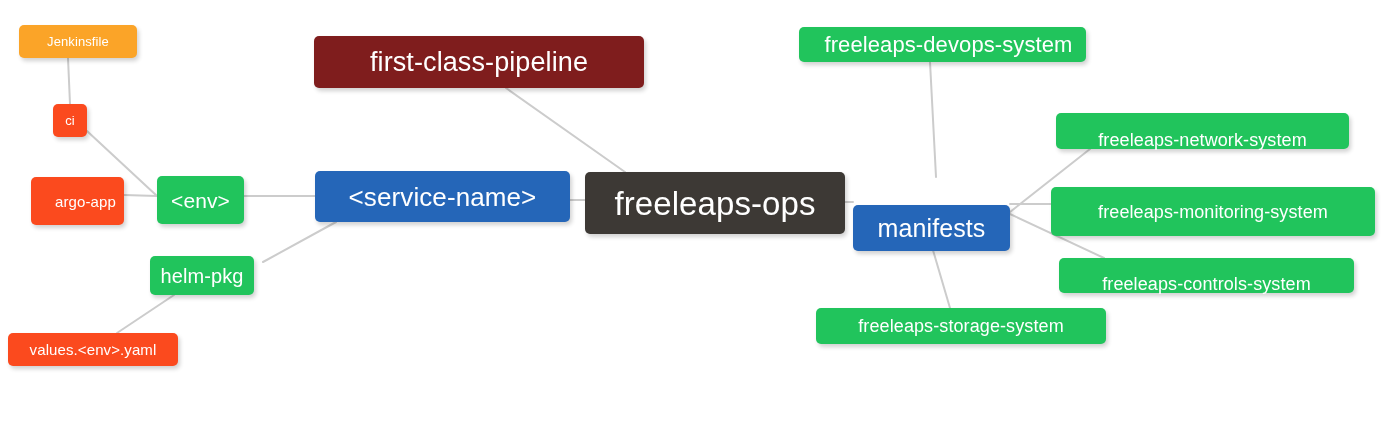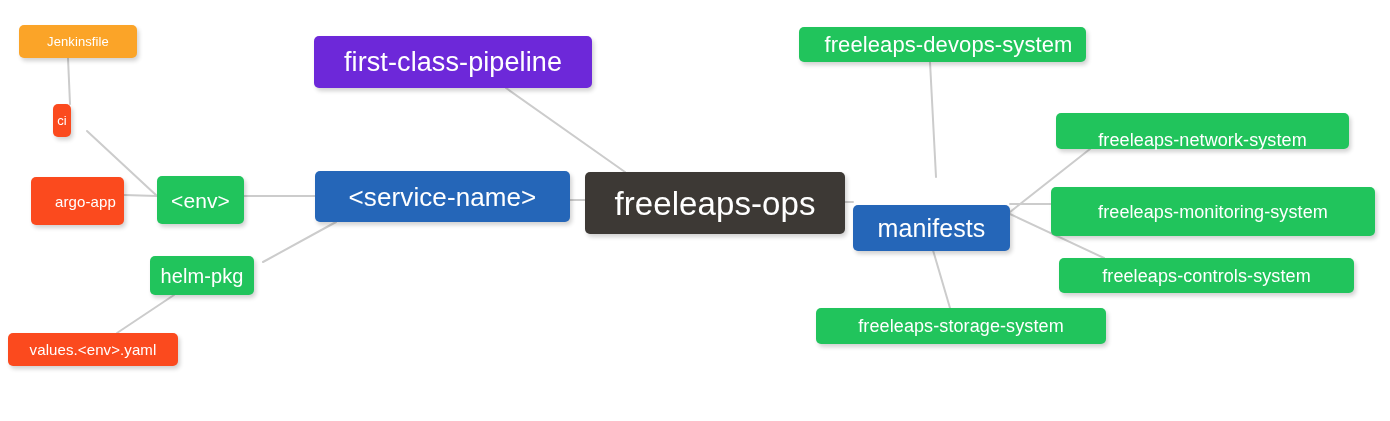--- a/index.html
+++ b/index.html
@@ -57,56 +57,56 @@
       <line x1="930" y1="62" x2="936" y2="177" stroke="#cccccc" stroke-width="2" stroke-linecap="round"></line>
       <line x1="1010" y1="212" x2="1090" y2="149" stroke="#cccccc" stroke-width="2" stroke-linecap="round"></line>
       <line x1="1010" y1="204" x2="1051" y2="204" stroke="#cccccc" stroke-width="2" stroke-linecap="round"></line>
       <line x1="1010" y1="214" x2="1104" y2="258" stroke="#cccccc" stroke-width="2" stroke-linecap="round"></line>
       <line x1="925" y1="223" x2="950" y2="308" stroke="#cccccc" stroke-width="2" stroke-linecap="round"></line>
     </svg>
   <div id="nodes">
       <div class="node" style="left: 19px; top: 25px; width: 118px; height: 33px; background: rgb(251, 164, 40); font-size: 13px;">
         <span class="node-label">Jenkinsfile</span>
       </div>
-      <div class="node" style="left: 53px; top: 104px; width: 18px; height: 33px; background: rgb(251, 74, 30); font-size: 13px;">
+      <div class="node" style="left: 53px; top: 104px; width: 34px; height: 33px; background: rgb(251, 74, 30); font-size: 13px;">
         <span class="node-label">ci</span>
       </div>
       <div class="node" style="left: 31px; top: 177px; width: 93px; height: 48px; background: rgb(251, 74, 30); font-size: 15px; padding-left: 16px;">
         <span class="node-label">argo-app</span>
       </div>
       <div class="node" style="left: 157px; top: 176px; width: 87px; height: 48px; background: rgb(33, 196, 92); font-size: 21px;">
         <span class="node-label">&lt;env&gt;</span>
       </div>
       <div class="node" style="left: 150px; top: 256px; width: 104px; height: 39px; background: rgb(33, 196, 92); font-size: 20px;">
         <span class="node-label">helm-pkg</span>
       </div>
       <div class="node" style="left: 8px; top: 333px; width: 170px; height: 33px; background: rgb(251, 74, 30); font-size: 15px;">
         <span class="node-label">values.&lt;env&gt;.yaml</span>
       </div>
-      <div class="node" style="left: 314px; top: 36px; width: 278px; height: 52px; background: #6d28d9; font-size: 27px;">
+      <div class="node" style="left: 314px; top: 36px; width: 330px; height: 52px; background: #7f1d1d; font-size: 27px;">
         <span class="node-label">first-class-pipeline</span>
       </div>
       <div class="node" style="left: 315px; top: 171px; width: 255px; height: 51px; background: rgb(37, 102, 184); font-size: 26px;">
         <span class="node-label">&lt;service-name&gt;</span>
       </div>
       <div class="node" style="left: 585px; top: 172px; width: 260px; height: 62px; background: rgb(61, 57, 53); font-size: 33px;">
         <span class="node-label">freeleaps-ops</span>
       </div>
       <div class="node" style="left: 853px; top: 177px; width: 157px; height: 46px; background: rgb(37, 102, 184); font-size: 25px; margin-top: 28px;">
         <span class="node-label">manifests</span>
       </div>
       <div class="node" style="left: 799px; top: 27px; width: 287px; height: 35px; background: rgb(33, 196, 92); font-size: 22px; padding-left: 12px;">
         <span class="node-label">freeleaps-devops-system</span>
       </div>
       <div class="node" style="left: 1056px; top: 113px; width: 293px; height: 36px; background: rgb(33, 196, 92); font-size: 18px; align-items: flex-end;">
         <span class="node-label">freeleaps-network-system</span>
       </div>
       <div class="node" style="left: 1051px; top: 187px; width: 324px; height: 49px; background: rgb(33, 196, 92); font-size: 18px;">
         <span class="node-label">freeleaps-monitoring-system</span>
       </div>
-      <div class="node" style="left: 1059px; top: 258px; width: 295px; height: 35px; background: rgb(33, 196, 92); font-size: 18px;">
+      <div class="node" style="left: 1059px; top: 258px; width: 295px; height: 35px; background: rgb(33, 196, 92); font-size: 18px; align-items: flex-end;">
         <span class="node-label">freeleaps-controls-system</span>
       </div>
       <div class="node" style="left: 816px; top: 308px; width: 290px; height: 36px; background: rgb(33, 196, 92); font-size: 18px;">
         <span class="node-label">freeleaps-storage-system</span>
       </div>
     </div>
 </div>
 
 </body></html>

